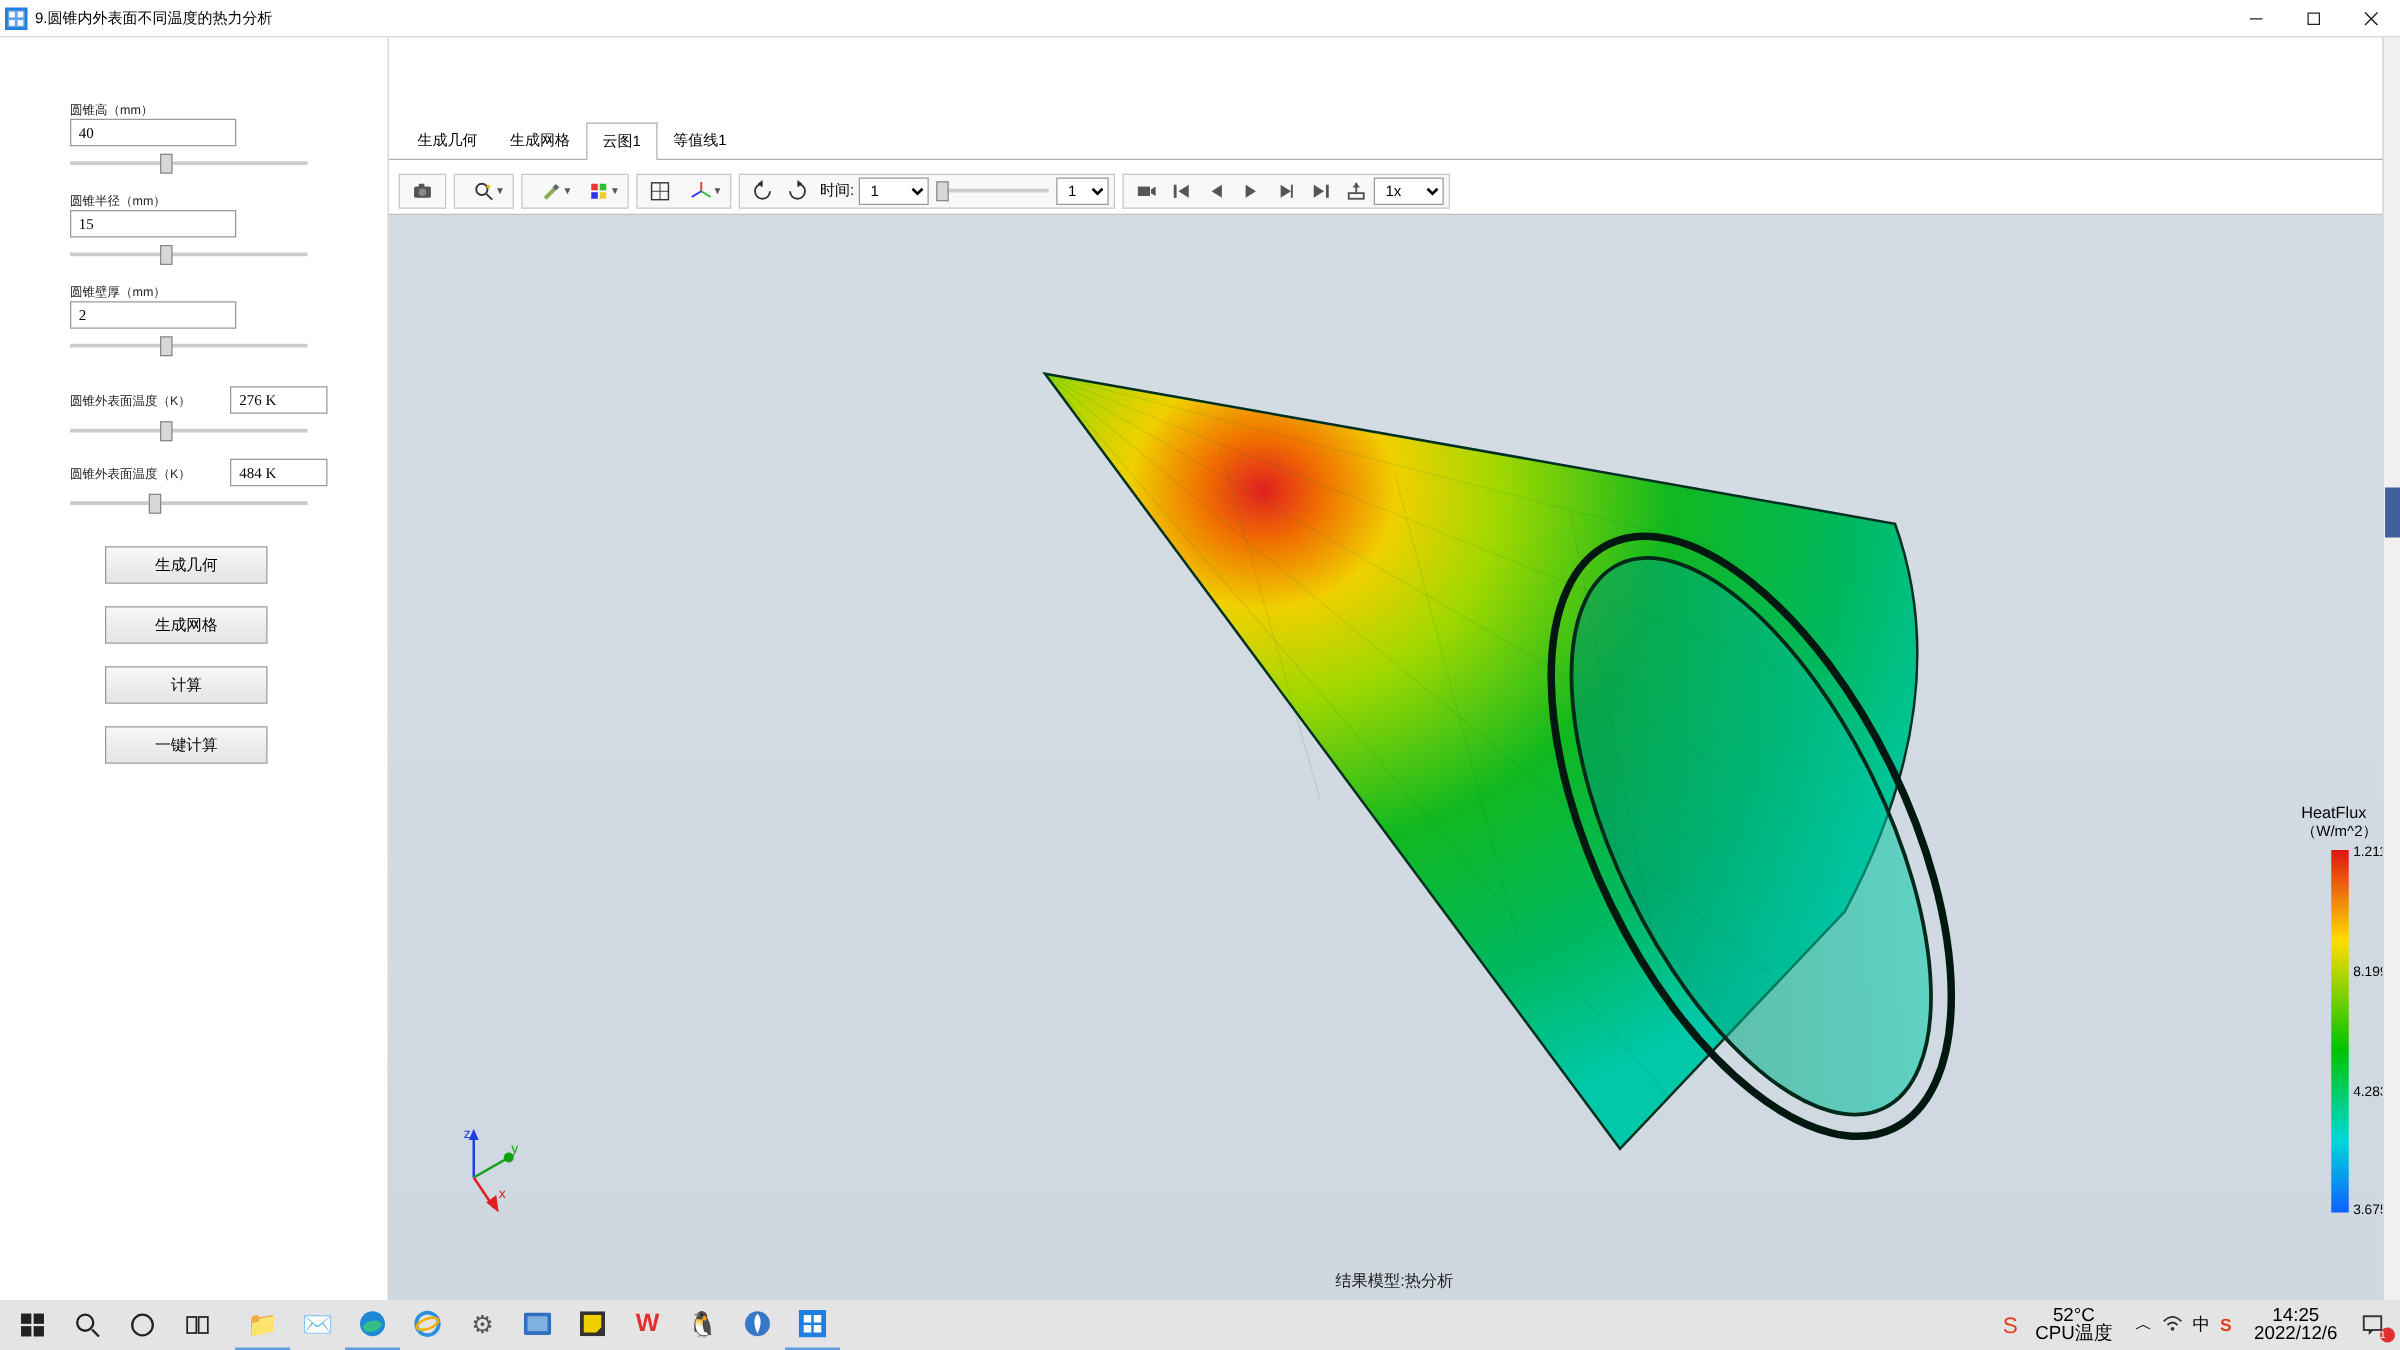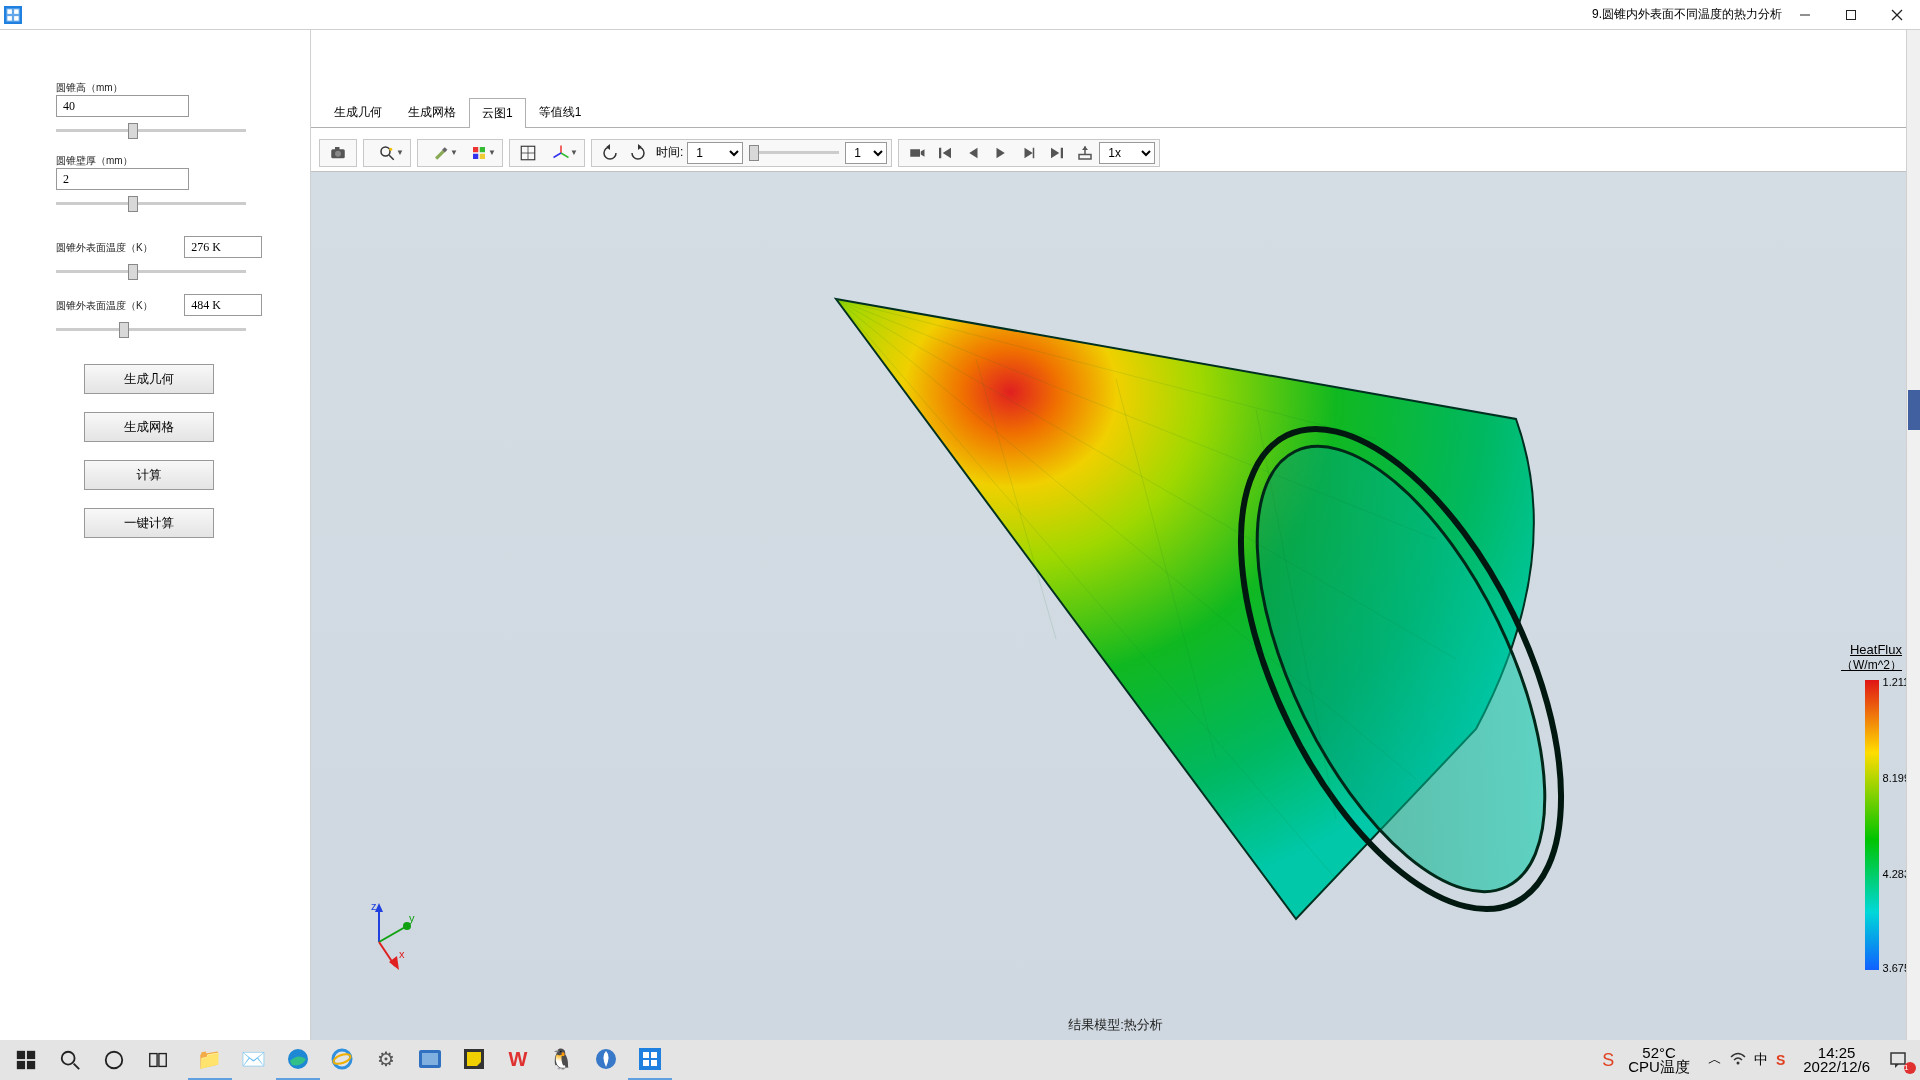--- a/index.html
+++ b/index.html
@@ -1,19 +1,19 @@
 <!DOCTYPE html>
 <html><head>
 <meta charset="utf-8">
 <style>
 * { box-sizing: border-box; margin: 0; padding: 0; }
 body { font-family: "Microsoft YaHei", "Segoe UI", sans-serif; font-size: 12px; background: #fff; overflow: hidden; width: 1920px; height: 1080px; position: relative; }
 
 
-.titlebar { height: 30px; background: #fff; display: flex; align-items: center; padding-left: 4px; border-bottom: 1px solid #d0d0d0; text-align: right; }
+.titlebar { height: 30px; background: #fff; display: flex; align-items: center; padding-left: 4px; border-bottom: 1px solid #d0d0d0; }
 .titlebar .app-icon { width: 18px; height: 18px; background: #2080e0; display: inline-flex; align-items: center; justify-content: center; color: #fff; font-size: 10px; margin-right: 6px; }
 .titlebar .title { flex: 1; font-size: 12px; }
 .titlebar .win-btns { display: flex; }
 .titlebar .win-btn { width: 46px; height: 30px; display: flex; align-items: center; justify-content: center; cursor: pointer; }
 
 
 .main { display: flex; height: 1010px; }
 .sidebar { width: 310px; padding: 50px 20px 20px 56px; background: #fff; }
 .param-row { margin-bottom: 18px; }
 .param-row .label { display: inline-block; width: 105px; font-size: 10px; color: #222; }
@@ -40,21 +40,21 @@
 .tselect { height: 22px; border: 1px solid #999; font-size: 12px; background: #fff; min-width: 56px; padding: 0 4px;}
 .tslider { width: 90px; margin: 0 6px; }
 
 
 .viewport { flex: 1; background: linear-gradient(#d4dce4, #cfd8e0); position: relative; overflow: hidden; }
 .cone-svg { position: absolute; left: 50%; top: 48%; transform: translate(-50%, -50%); }
 .axis-indicator { position: absolute; left: 40px; bottom: 70px; }
 .caption { position: absolute; left: 50%; transform: translateX(-50%); bottom: 6px; font-size: 13px; color: #222; }
 
 
-.legend { position: absolute; right: 18px; top: 470px; text-align: right; font-size: 12px; text-decoration: underline; }
+.legend { position: absolute; right: 18px; top: 470px; text-align: left; font-size: 12px; }
 .legend-title { font-size: 13px; }
 .legend-bar { width: 14px; height: 290px; margin: 6px auto 0; background: linear-gradient(to bottom, #e01515, #ffdd00 25%, #00c400 55%, #00d8d8 80%, #1060ff); position: relative; }
 .legend-tick { position: absolute; left: 18px; font-size: 11px; white-space: nowrap; }
 
 
 .taskbar { position: absolute; bottom: 0; left: 0; right: 0; height: 40px; background: #e4e4e4; display: flex; align-items: center; padding: 0 4px; }
 .tb-btn { width: 44px; height: 40px; display: flex; align-items: center; justify-content: center; cursor: pointer; }
 .tb-btn svg { width: 22px; height: 22px; }
 .tb-apps { display: flex; margin-left: 8px; }
 .tb-app { width: 44px; height: 40px; display: flex; align-items: center; justify-content: center; font-size: 20px; cursor: pointer; border-bottom: 2px solid transparent; }
@@ -102,20 +102,25 @@
       </div>
   </div>
 </div>
 
 <div class="main">
 
   <div class="sidebar">
     <div class="param-row">
       <span class="label">圆锥高（mm）</span>
       <input type="text" value="40" style="">
+      <div class="slider-wrap"><input type="range" class="slider" min="0" max="100" value="40" style=""></div>
+    </div>
+    <div class="param-row">
+      <span class="label">圆锥半径（mm）</span>
+      <input type="text" value="15" style="">
       <div class="slider-wrap"><input type="range" class="slider" min="0" max="100" value="40" style=""></div>
     </div>
     <div class="param-row">
       <span class="label">圆锥壁厚（mm）</span>
       <input type="text" value="2" style="">
       <div class="slider-wrap"><input type="range" class="slider" min="0" max="100" value="40" style=""></div>
     </div>
     <div class="param-row" style="margin-top:28px">
       <span class="label" style="width:125px">圆锥外表面温度（K）</span>
       <input type="text" style="width: 78px;" value="276 K">

